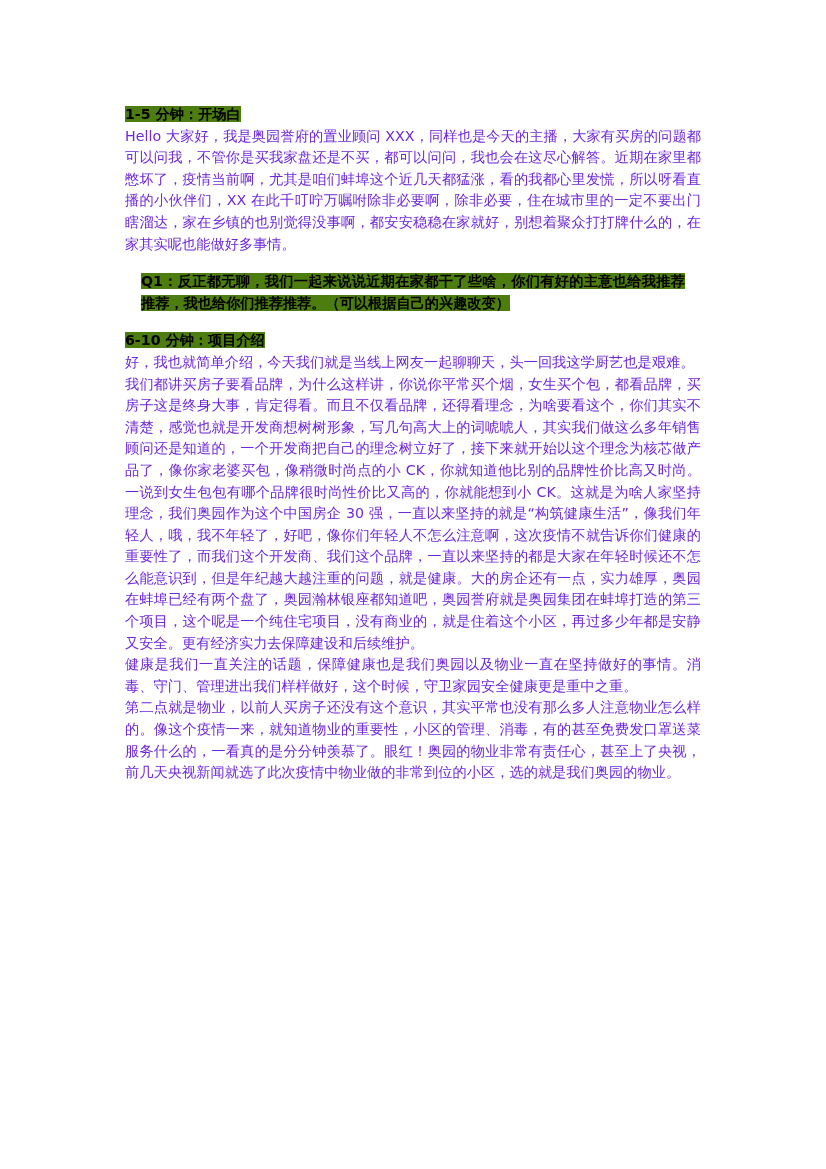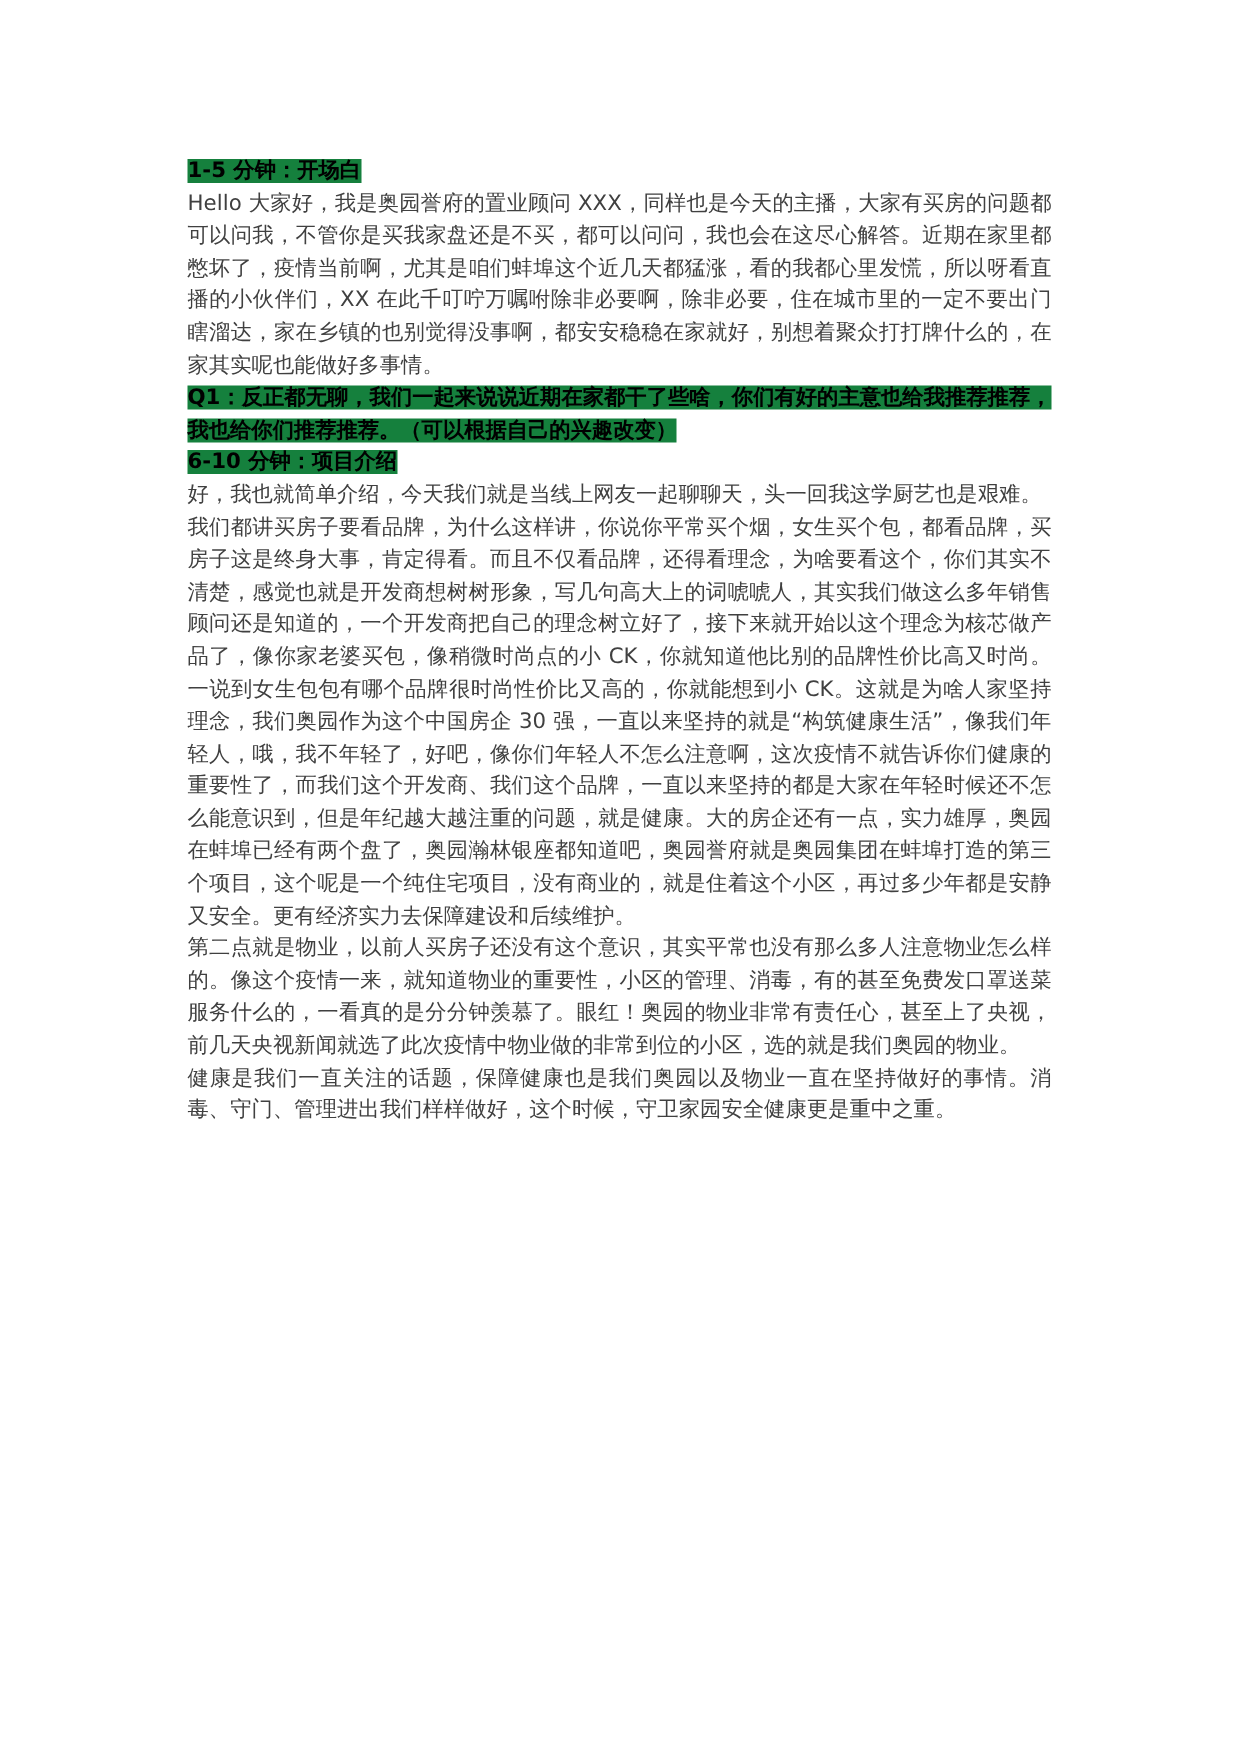--- a/index.html
+++ b/index.html
@@ -25,46 +25,46 @@
     position: absolute;
     left: 125px;
     top: 104px;
     width: 576px;
   }
   .para {
     margin: 0;
     padding: 0;
     font-size: 14.2px;
     line-height: 21.6px;
-    color: #404040;
+    color: #6d28d9;
     text-align: justify;
     text-justify: inter-ideograph;
     letter-spacing: 0.05px;
     word-break: break-all;
     overflow-wrap: break-word;
   }
   .hl {
-    background-color: #15803d;
+    background-color: #4d7c0f;
     font-weight: bold;
     color: #000000;
     box-decoration-break: clone;
     -webkit-box-decoration-break: clone;
   }
   .heading {
     margin: 0;
     padding: 0;
     font-size: 14.2px;
     line-height: 21.6px;
     text-align: left;
   }
   .heading .hl {
     font-weight: bold;
   }
   .qblock {
-    margin: 0;
+    margin: 16px;
     padding: 0;
     font-size: 14.2px;
     line-height: 21.6px;
     text-align: justify;
     text-justify: inter-ideograph;
     word-break: break-all;
     overflow-wrap: break-word;
   }
 </style>
 </head>
@@ -82,18 +82,18 @@
 
 
 
     <p class="heading"><span class="hl">6-10 分钟：项目介绍</span></p>
 
 
     <p class="para">好，我也就简单介绍，今天我们就是当线上网友一起聊聊天，头一回我这学厨艺也是艰难。</p>
 
     <p class="para">我们都讲买房子要看品牌，为什么这样讲，你说你平常买个烟，女生买个包，都看品牌，买房子这是终身大事，肯定得看。而且不仅看品牌，还得看理念，为啥要看这个，你们其实不清楚，感觉也就是开发商想树树形象，写几句高大上的词唬唬人，其实我们做这么多年销售顾问还是知道的，一个开发商把自己的理念树立好了，接下来就开始以这个理念为核芯做产品了，像你家老婆买包，像稍微时尚点的小 CK，你就知道他比别的品牌性价比高又时尚。一说到女生包包有哪个品牌很时尚性价比又高的，你就能想到小 CK。这就是为啥人家坚持理念，我们奥园作为这个中国房企 30 强，一直以来坚持的就是“构筑健康生活”，像我们年轻人，哦，我不年轻了，好吧，像你们年轻人不怎么注意啊，这次疫情不就告诉你们健康的重要性了，而我们这个开发商、我们这个品牌，一直以来坚持的都是大家在年轻时候还不怎么能意识到，但是年纪越大越注重的问题，就是健康。大的房企还有一点，实力雄厚，奥园在蚌埠已经有两个盘了，奥园瀚林银座都知道吧，奥园誉府就是奥园集团在蚌埠打造的第三个项目，这个呢是一个纯住宅项目，没有商业的，就是住着这个小区，再过多少年都是安静又安全。更有经济实力去保障建设和后续维护。</p>
 
+    <p class="para">健康是我们一直关注的话题，保障健康也是我们奥园以及物业一直在坚持做好的事情。消毒、守门、管理进出我们样样做好，这个时候，守卫家园安全健康更是重中之重。</p>
+
     <p class="para">第二点就是物业，以前人买房子还没有这个意识，其实平常也没有那么多人注意物业怎么样的。像这个疫情一来，就知道物业的重要性，小区的管理、消毒，有的甚至免费发口罩送菜服务什么的，一看真的是分分钟羡慕了。眼红！奥园的物业非常有责任心，甚至上了央视，前几天央视新闻就选了此次疫情中物业做的非常到位的小区，选的就是我们奥园的物业。</p>
-
-    <p class="para">健康是我们一直关注的话题，保障健康也是我们奥园以及物业一直在坚持做好的事情。消毒、守门、管理进出我们样样做好，这个时候，守卫家园安全健康更是重中之重。</p>
 
   </div>
 </div>
 
 </body></html>

